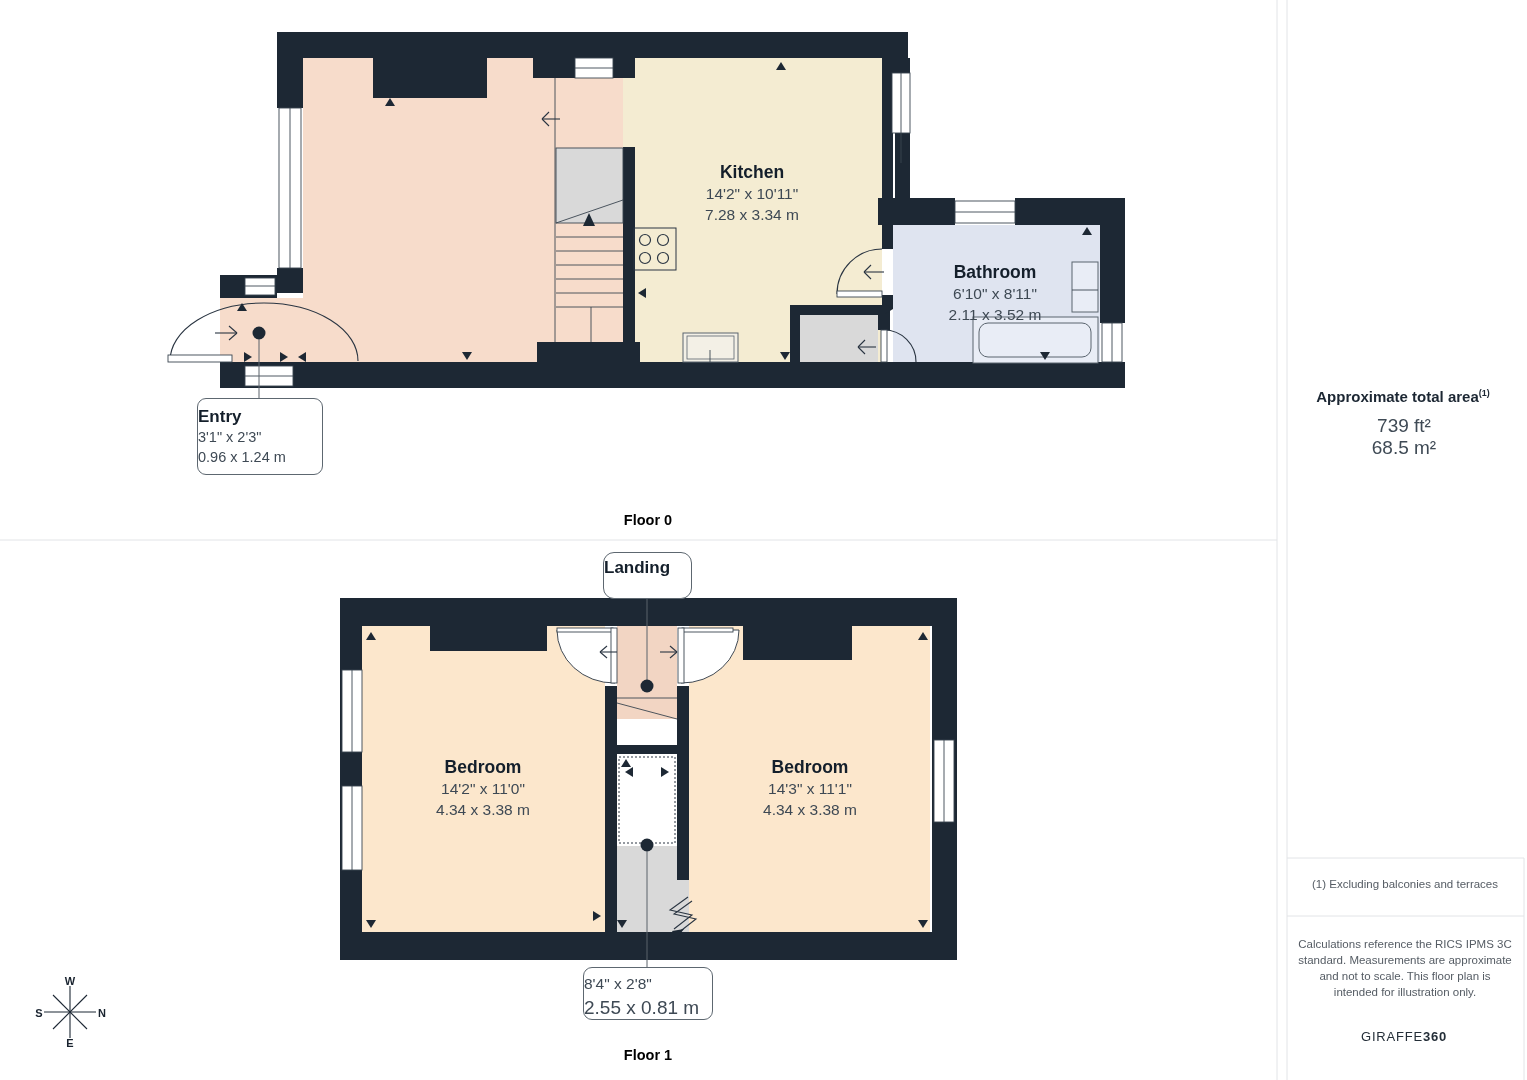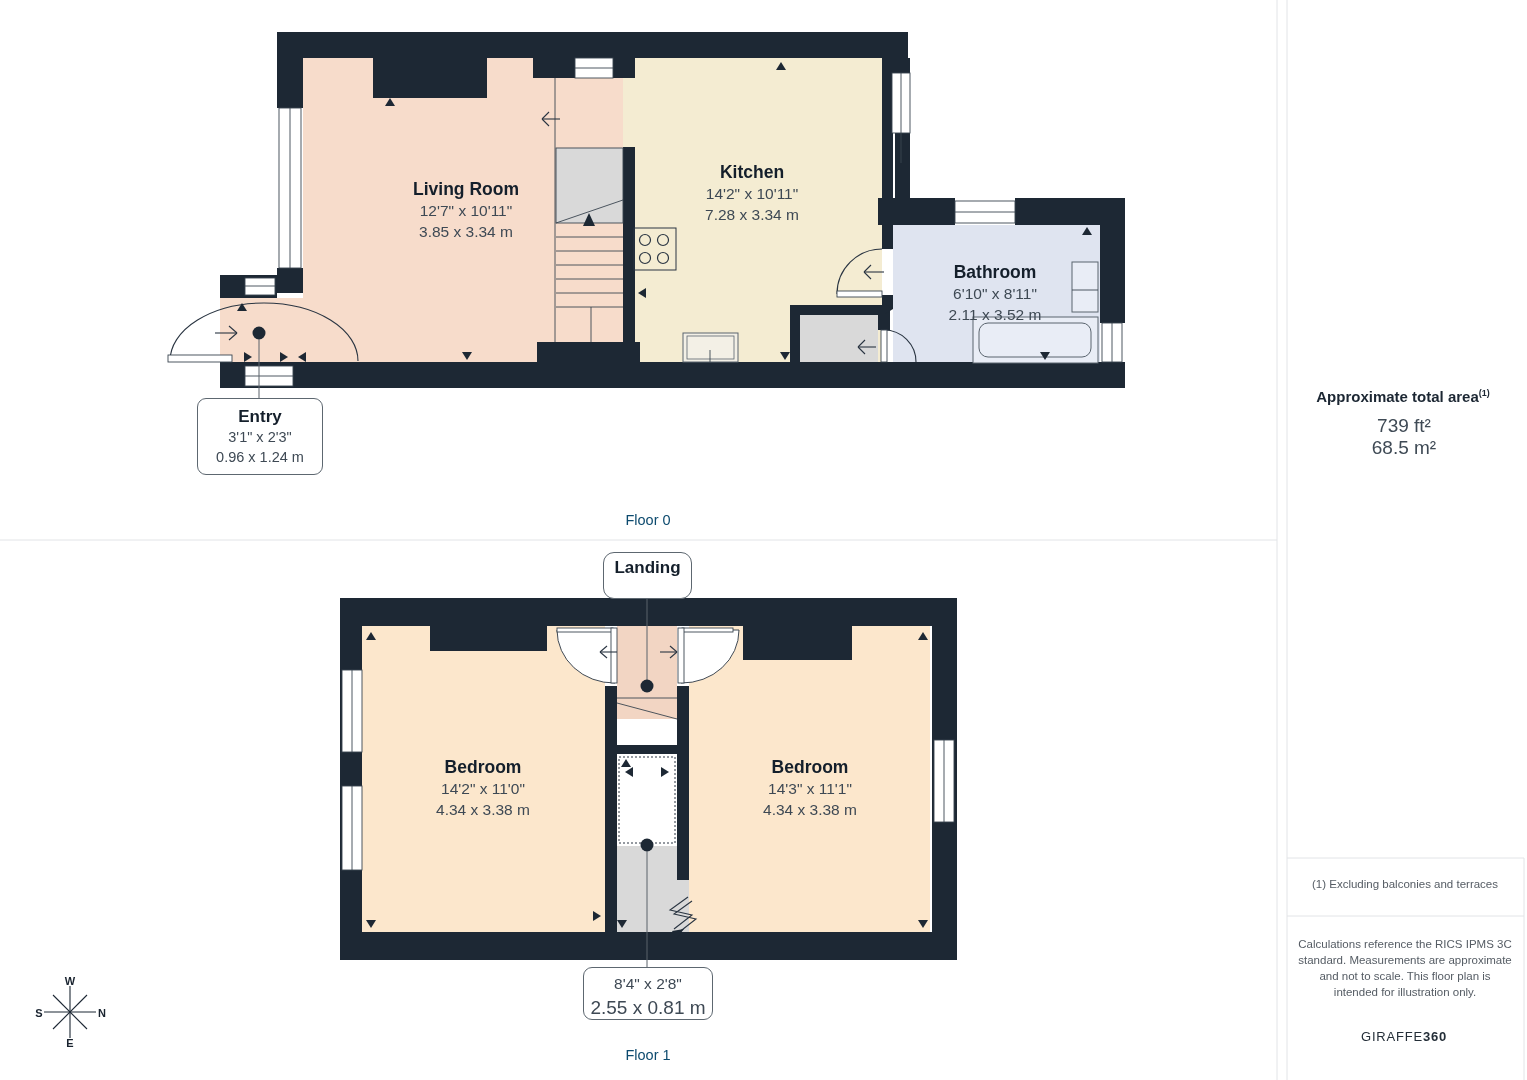--- a/index.html
+++ b/index.html
@@ -12,25 +12,25 @@
   .fix{fill:#f3f0e6;stroke:#5a646e;stroke-width:1;}
   .bfix{fill:#e9edf6;stroke:#5a646e;stroke-width:1;}
   .mk{fill:#1d2834;}
   .dot{fill:#1d2834;}
   .conn{stroke:#5a626b;stroke-width:1;fill:none;}
   .border-ln{stroke:#e2e4e7;stroke-width:1;fill:none;}
   .room-label{position:absolute;transform:translateX(-50%);text-align:center;}
   .rname{display:block;font-size:17.5px;font-weight:bold;color:#141f2b;line-height:1.3;white-space:nowrap;}
   .dim{display:block;font-size:15.5px;font-weight:normal;color:#3e4954;line-height:1.35;white-space:nowrap;}
   .callout{position:absolute;background:#ffffff;border:1px solid #5d6770;border-radius:9px;
-           text-align:center;box-sizing:border-box;}
+           box-sizing:border-box;}
   .callout .rname{font-size:17px;}
   .callout .dim{font-size:14.5px;}
-  .floor-lbl{position:absolute;transform:translateX(-50%);font-size:14.5px;font-weight:normal;
-             color:#0c4a6e;white-space:nowrap;}
+  .floor-lbl{position:absolute;transform:translateX(-50%);font-size:14.5px;font-weight:bold;
+             color:#000000;white-space:nowrap;}
   .sb-title{position:absolute;left:1403px;transform:translateX(-50%);font-size:15px;font-weight:bold;
             color:#1c2733;white-space:nowrap;}
   .sb-title sup{font-size:9px;}
   .sb-val{position:absolute;left:1404px;transform:translateX(-50%);font-size:19px;color:#3f4a55;white-space:nowrap;}
   .sb-note{position:absolute;left:1405px;transform:translateX(-50%);font-size:11.5px;color:#555c64;white-space:nowrap;}
   .sb-disc{position:absolute;left:1405px;transform:translateX(-50%);width:216px;text-align:center;
            font-size:11.5px;line-height:1.38;color:#555c64;}
   .sb-brand{position:absolute;left:1404px;transform:translateX(-50%);font-size:13px;letter-spacing:0.8px;
             color:#242e38;white-space:nowrap;}
   .sb-brand .b{font-weight:bold;}
@@ -263,25 +263,20 @@
   <g class="border-ln">
     <line x1="0" y1="540" x2="1277" y2="540"></line>
     <line x1="1277" y1="0" x2="1277" y2="1080"></line>
     <line x1="1287" y1="0" x2="1287" y2="1080"></line>
     <line x1="1524" y1="858" x2="1524" y2="1080"></line>
     <line x1="1287" y1="858" x2="1524" y2="858"></line>
     <line x1="1287" y1="916" x2="1524" y2="916"></line>
   </g>
 </svg>
 
-<div class="room-label" style="left:466px;top:178px">
-  <span class="rname">Living Room</span>
-  <span class="dim">12'7" x 10'11"</span>
-  <span class="dim">3.85 x 3.34 m</span>
-</div>
 <div class="room-label" style="left:752px;top:161px">
   <span class="rname">Kitchen</span>
   <span class="dim">14'2" x 10'11"</span>
   <span class="dim">7.28 x 3.34 m</span>
 </div>
 <div class="room-label" style="left:995px;top:261px">
   <span class="rname">Bathroom</span>
   <span class="dim">6'10" x 8'11"</span>
   <span class="dim">2.11 x 3.52 m</span>
 </div>

